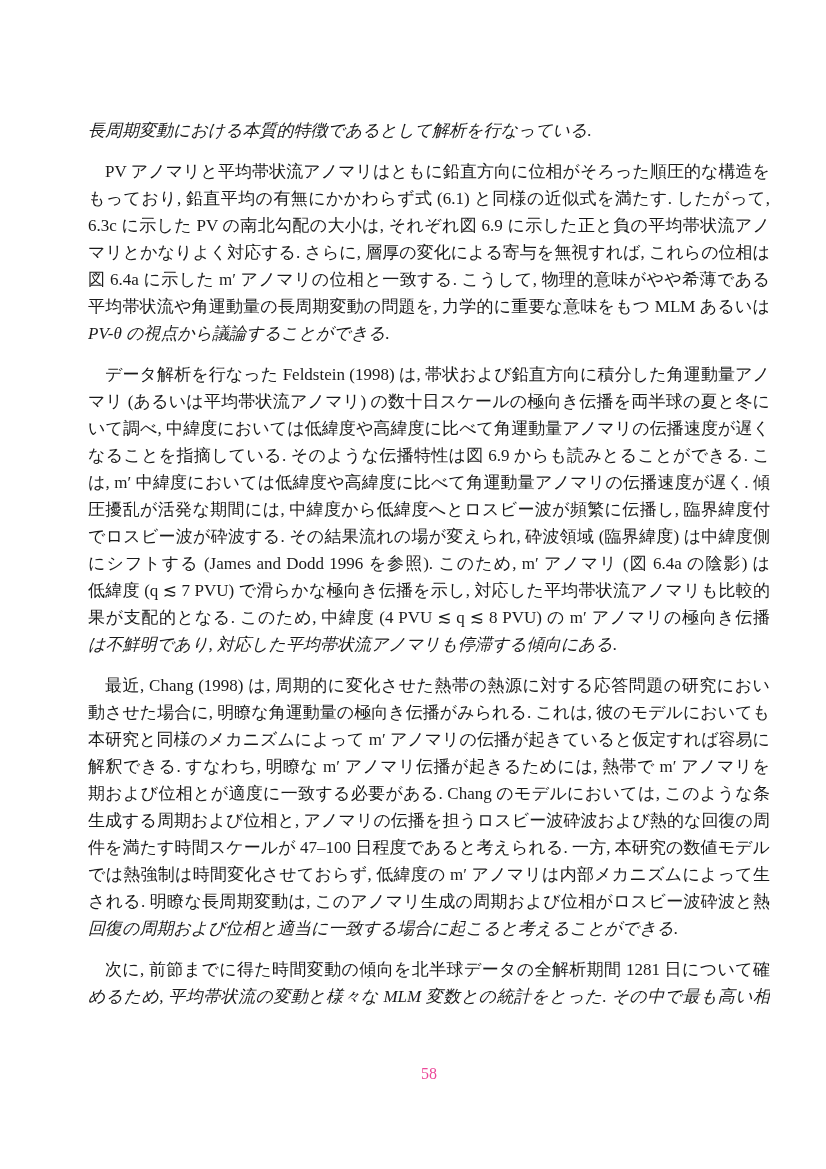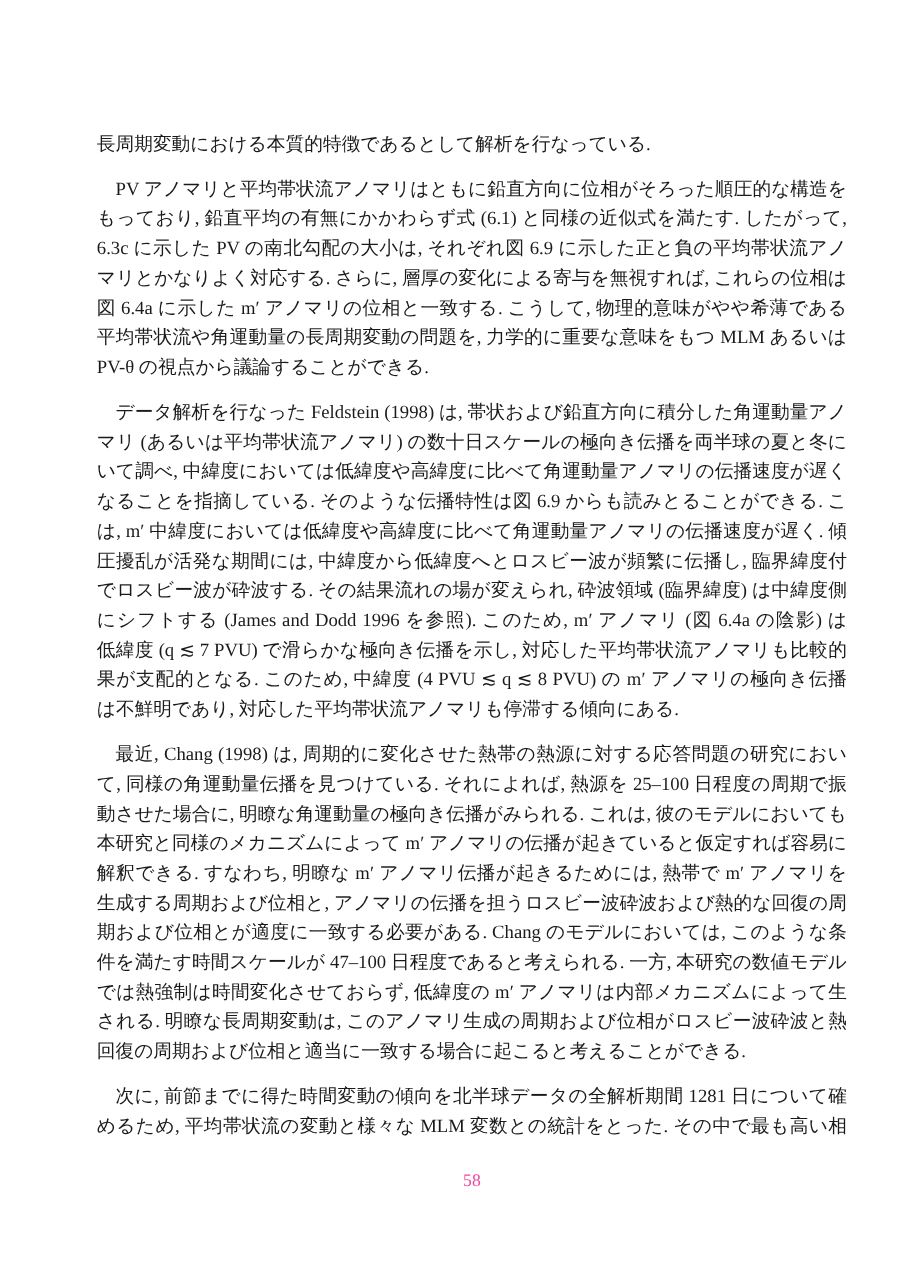--- a/index.html
+++ b/index.html
@@ -33,20 +33,21 @@
   .line {
     text-align: justify;
     text-align-last: justify;
     -moz-text-align-last: justify;
     white-space: normal;
     overflow: hidden;
     height: 27px;
   }
   .line.last {
     text-align-last: left;
+    font-style: italic;
     -moz-text-align-last: left;
   }
   .paragraph.indent .line:first-child {
     text-indent: 17px;
   }
   .page-footer {
     position: absolute;
     top: 1063px;
     left: 88px;
     width: 682px;
@@ -81,26 +82,25 @@
         <div class="line">は, m′ 中緯度においては低緯度や高緯度に比べて角運動量アノマリの伝播速度が遅く. 傾</div>
         <div class="line">圧擾乱が活発な期間には, 中緯度から低緯度へとロスビー波が頻繁に伝播し, 臨界緯度付近</div>
         <div class="line">でロスビー波が砕波する. その結果流れの場が変えられ, 砕波領域 (臨界緯度) は中緯度側</div>
         <div class="line">にシフトする (James and Dodd 1996 を参照). このため, m′ アノマリ (図 6.4a の陰影) は</div>
         <div class="line">低緯度 (q ≲ 7 PVU) で滑らかな極向き伝播を示し, 対応した平均帯状流アノマリも比較的</div>
         <div class="line">果が支配的となる. このため, 中緯度 (4 PVU ≲ q ≲ 8 PVU) の m′ アノマリの極向き伝播</div>
         <div class="line last">は不鮮明であり, 対応した平均帯状流アノマリも停滞する傾向にある.</div>
       </div>
       <div class="paragraph indent">
         <div class="line">最近, Chang (1998) は, 周期的に変化させた熱帯の熱源に対する応答問題の研究におい</div>
-        <div class="line">て, 同様の角運動量伝播を見つけている. それによれば, 熱源を 25–100 日程度の周期で振</div>
         <div class="line">動させた場合に, 明瞭な角運動量の極向き伝播がみられる. これは, 彼のモデルにおいても</div>
         <div class="line">本研究と同様のメカニズムによって m′ アノマリの伝播が起きていると仮定すれば容易に</div>
         <div class="line">解釈できる. すなわち, 明瞭な m′ アノマリ伝播が起きるためには, 熱帯で m′ アノマリを</div>
+        <div class="line">期および位相とが適度に一致する必要がある. Chang のモデルにおいては, このような条</div>
         <div class="line">生成する周期および位相と, アノマリの伝播を担うロスビー波砕波および熱的な回復の周</div>
-        <div class="line">期および位相とが適度に一致する必要がある. Chang のモデルにおいては, このような条</div>
         <div class="line">件を満たす時間スケールが 47–100 日程度であると考えられる. 一方, 本研究の数値モデル</div>
         <div class="line">では熱強制は時間変化させておらず, 低緯度の m′ アノマリは内部メカニズムによって生成</div>
         <div class="line">される. 明瞭な長周期変動は, このアノマリ生成の周期および位相がロスビー波砕波と熱的</div>
         <div class="line last">回復の周期および位相と適当に一致する場合に起こると考えることができる.</div>
       </div>
       <div class="paragraph indent">
         <div class="line">次に, 前節までに得た時間変動の傾向を北半球データの全解析期間 1281 日について確か</div>
         <div class="line last">めるため, 平均帯状流の変動と様々な MLM 変数との統計をとった. その中で最も高い相関</div>
       </div>
     </main>

